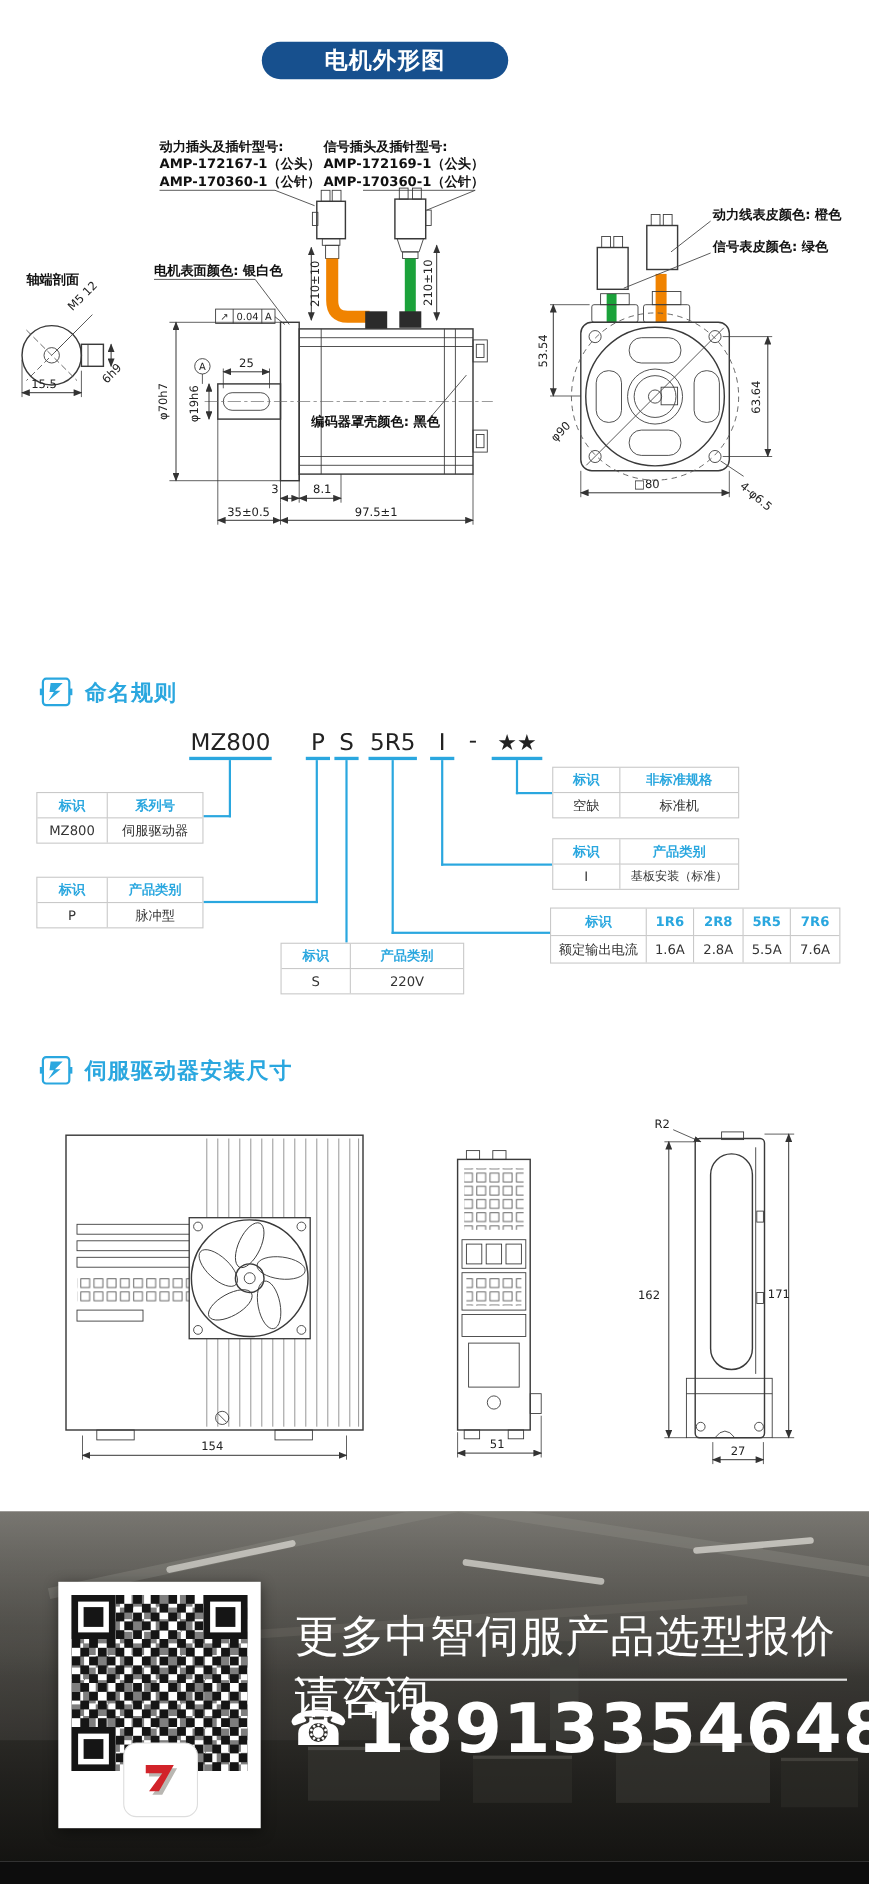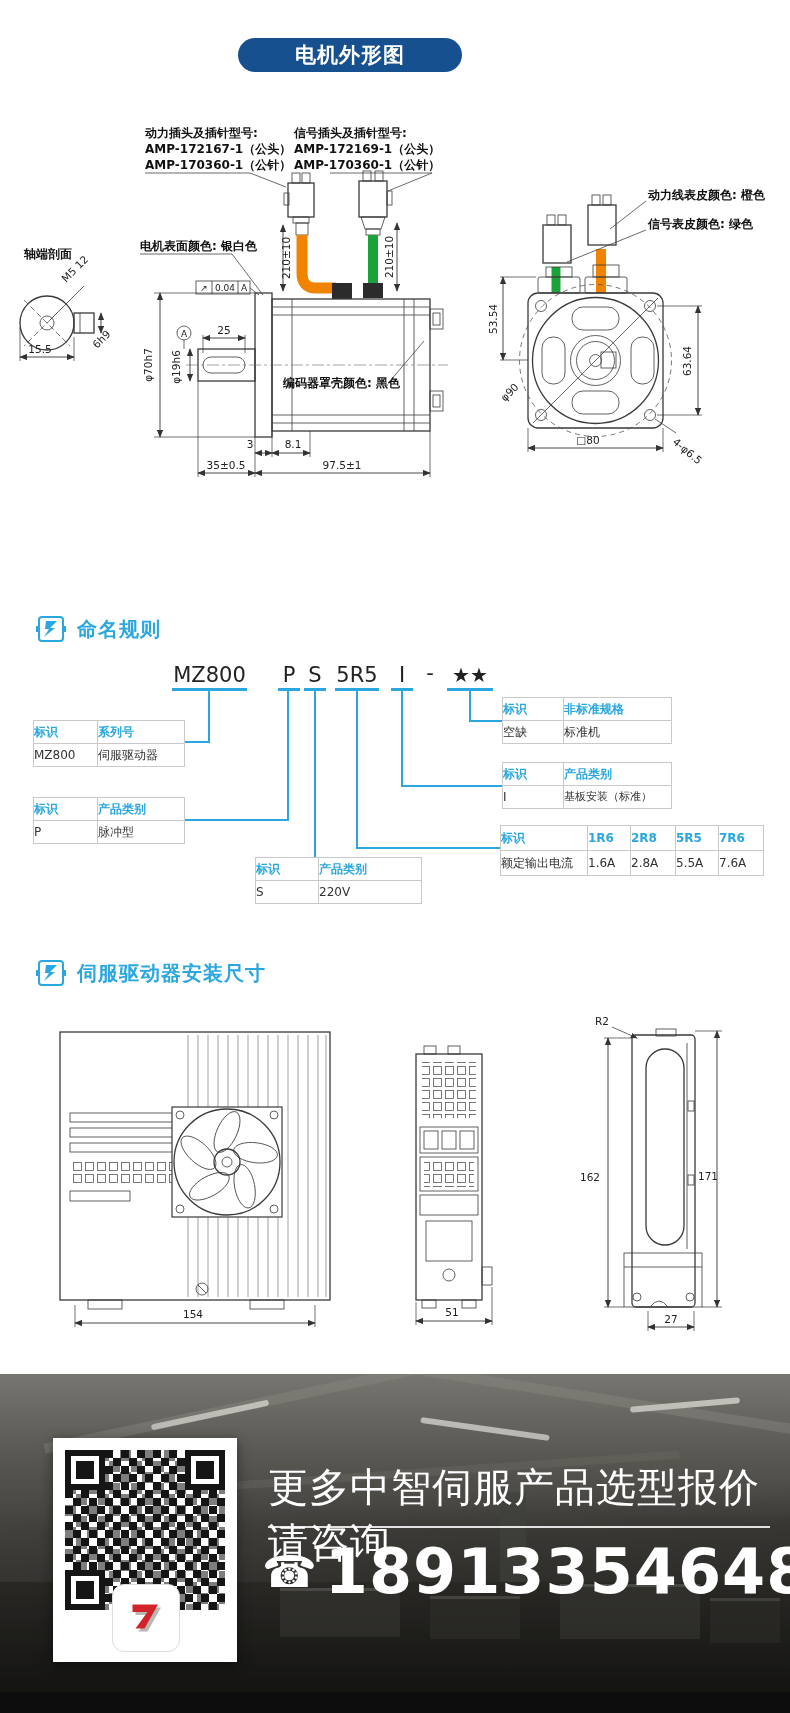--- a/index.html
+++ b/index.html
@@ -10,21 +10,21 @@
          font-size:21px;font-weight:bold;letter-spacing:1px;text-align:center;
          display:flex;align-items:center;justify-content:center;}
   
   .sec-head{position:absolute;display:flex;align-items:center;gap:11px;justify-content:space-between;}
   .sec-title{color:#2AA7DF;font-size:20px;font-weight:bold;letter-spacing:1px;}
   
   .mp{position:absolute;font-size:21px;color:#222;text-align:center;}
   .ul{position:absolute;height:3px;background:#2AA7DF;}
   .cl{position:absolute;background:#2AA7DF;}
   
-  .tbl{position:absolute;display:grid;border:1px solid #c9c9c9;background:#fff;font-size:12px;color:#333;}
+  .tbl{position:absolute;display:grid;border:1px solid #c9c9c9;background:#fff;font-size:12px;color:#333;text-align:center;}
   .tbl>div{height:22px;line-height:22px;border-right:1px solid #c9c9c9;border-bottom:1px solid #c9c9c9;white-space:nowrap;overflow:hidden;}
   .t2>div:nth-child(2n){border-right:none;}
   .t2>div:nth-child(n+3){border-bottom:none;}
   .t5>div{height:24px;line-height:24px;}
   .t5>div:nth-child(5n){border-right:none;}
   .t5>div:nth-child(n+6){border-bottom:none;}
   .tbl .h{color:#2AA7DF;font-weight:bold;}
   
   .o{fill:none;stroke:#3a3a3a;stroke-width:1.3;}
   .t{stroke-width:0.8;}

